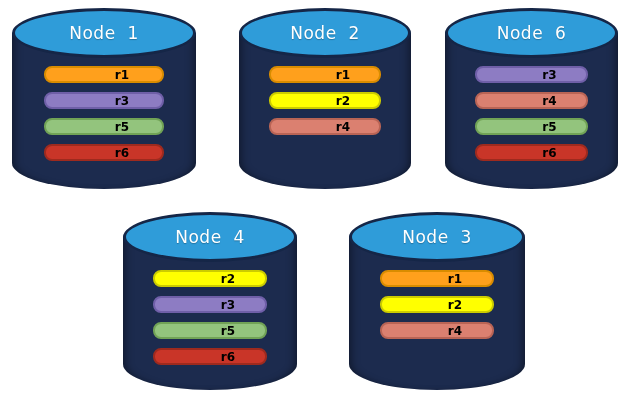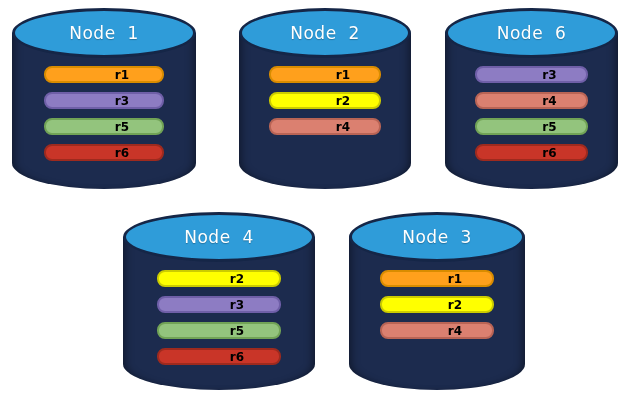--- a/index.html
+++ b/index.html
@@ -39,21 +39,21 @@
     border-radius:8px;
     display:flex; align-items:center; justify-content:center;
   }
   .bar-label {
     color:#000000; font-weight:bold; font-size:12px; line-height:1;padding-left:36px;
   }
   
   .n1 { left:12px;  top:8px;   width:184px; height:181px; }
   .n2 { left:233px; top:8px;   width:172px; height:181px;margin-left:6px; }
   .n3 { left:445px; top:8px;   width:173px; height:181px; }
-  .n4 { left:123px; top:212px; width:192px; height:178px; }
+  .n4 { left:123px; top:212px; width:174px; height:178px; }
   .n5 { left:349px; top:212px; width:176px; height:178px; }
 </style>
 </head>
 <body>
 
 <div class="canvas">
 
   <div class="cyl n1">
     <div class="cyl-top" style="background-color: rgb(47, 156, 217); border-color: rgb(21, 38, 71);">
       <span class="node-title">Node  1</span>

